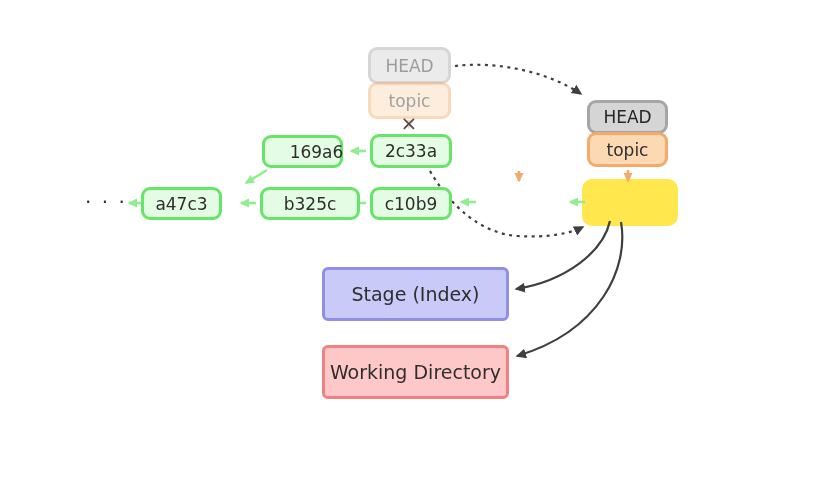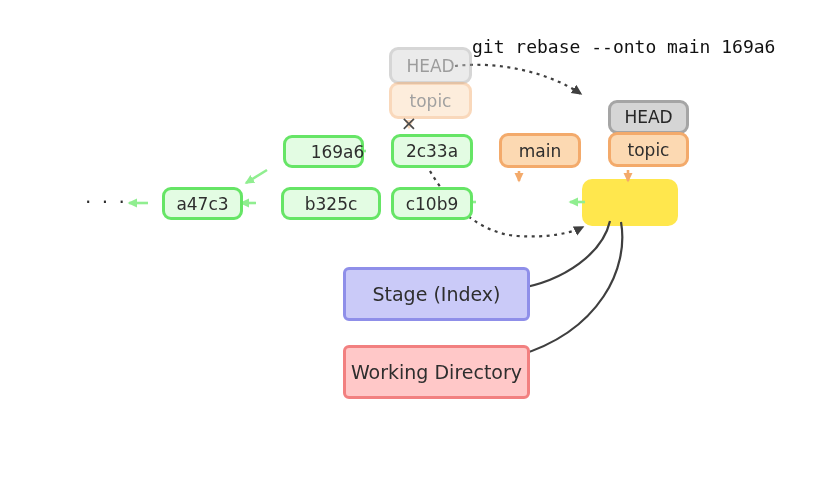--- a/index.html
+++ b/index.html
@@ -2,21 +2,21 @@
 <html style="--commit-fill: #e3fce3; --commit-border: #66e566; --commit-arrow: #90ee90; --ref-fill: #fcd9b2; --ref-border: #f3aa6b; --head-fill: #d5d5d5; --head-border: #a5a5a5; --highlight: #ffe74d; --stage-fill: #cacaf8; --stage-border: #8f8fe9; --working-fill: #ffc8c8; --working-border: #f28080; --dark-arrow: #3f3f3f;"><head>
 <meta charset="utf-8">
 <style>
   html,body { margin:0; padding:0; background:#ffffff; }
   body { font-family:"DejaVu Sans", sans-serif; }
   .canvas { position:relative; width:831px; height:485px; background:#fff; overflow:hidden; }
 
   .node {
     position:absolute; box-sizing:border-box; z-index:3;
     display:flex; align-items:center; justify-content:center;
-    border-radius:9px; font-size:17px; color:#2e2e2e; white-space:nowrap;margin-left:21px;
+    border-radius:9px; font-size:17px; color:#2e2e2e; white-space:nowrap;
   }
   .commit  { background:var(--commit-fill); border:3px solid var(--commit-border); }
   .ref     { background:var(--ref-fill);    border:3px solid var(--ref-border); }
   .headbox { background:var(--head-fill);   border:3px solid var(--head-border); color:#262626; }
   .faded   { opacity:0.45; }
   .hl      { position:absolute; z-index:1; background:var(--highlight); border-radius:10px; }
   .bigbox  { font-size:19px; border-radius:6px; }
   .stage   { background:var(--stage-fill);   border:3.5px solid var(--stage-border); }
   .working { background:var(--working-fill); border:3.5px solid var(--working-border); }
 
@@ -83,32 +83,28 @@
   </svg>
 
   <div class="node headbox faded" style="left:368px; top:47px; width:83px; height:37px;">
     <span>HEAD</span>
   </div>
   <div class="node ref faded" style="left:368px; top:82px; width:83px; height:37px; z-index:4;">
     <span>topic</span>
   </div>
   <div class="cross">×</div>
 
-  <div class="cmd">git rebase --onto main 169a6</div>
 
   <div class="node headbox" style="left:587px; top:100px; width:81px; height:34px;">
     <span>HEAD</span>
   </div>
   <div class="node ref" style="left:587px; top:132px; width:81px; height:35px; z-index:4;">
     <span>topic</span>
   </div>
 
-  <div class="node ref" style="left:478px; top:133px; width:82px; height:35px;">
-    <span>main</span>
-  </div>
 
   <div class="node commit" style="left:262px; top:135px; width:81px; height:33px;padding-left:28px;">
     <span>169a6</span>
   </div>
   <div class="node commit" style="left:370px; top:134px; width:82px; height:34px;">
     <span>2c33a</span>
   </div>
 
   <div class="dots">· · ·</div>
   <div class="node commit" style="left:141px; top:187px; width:81px; height:33px;">

